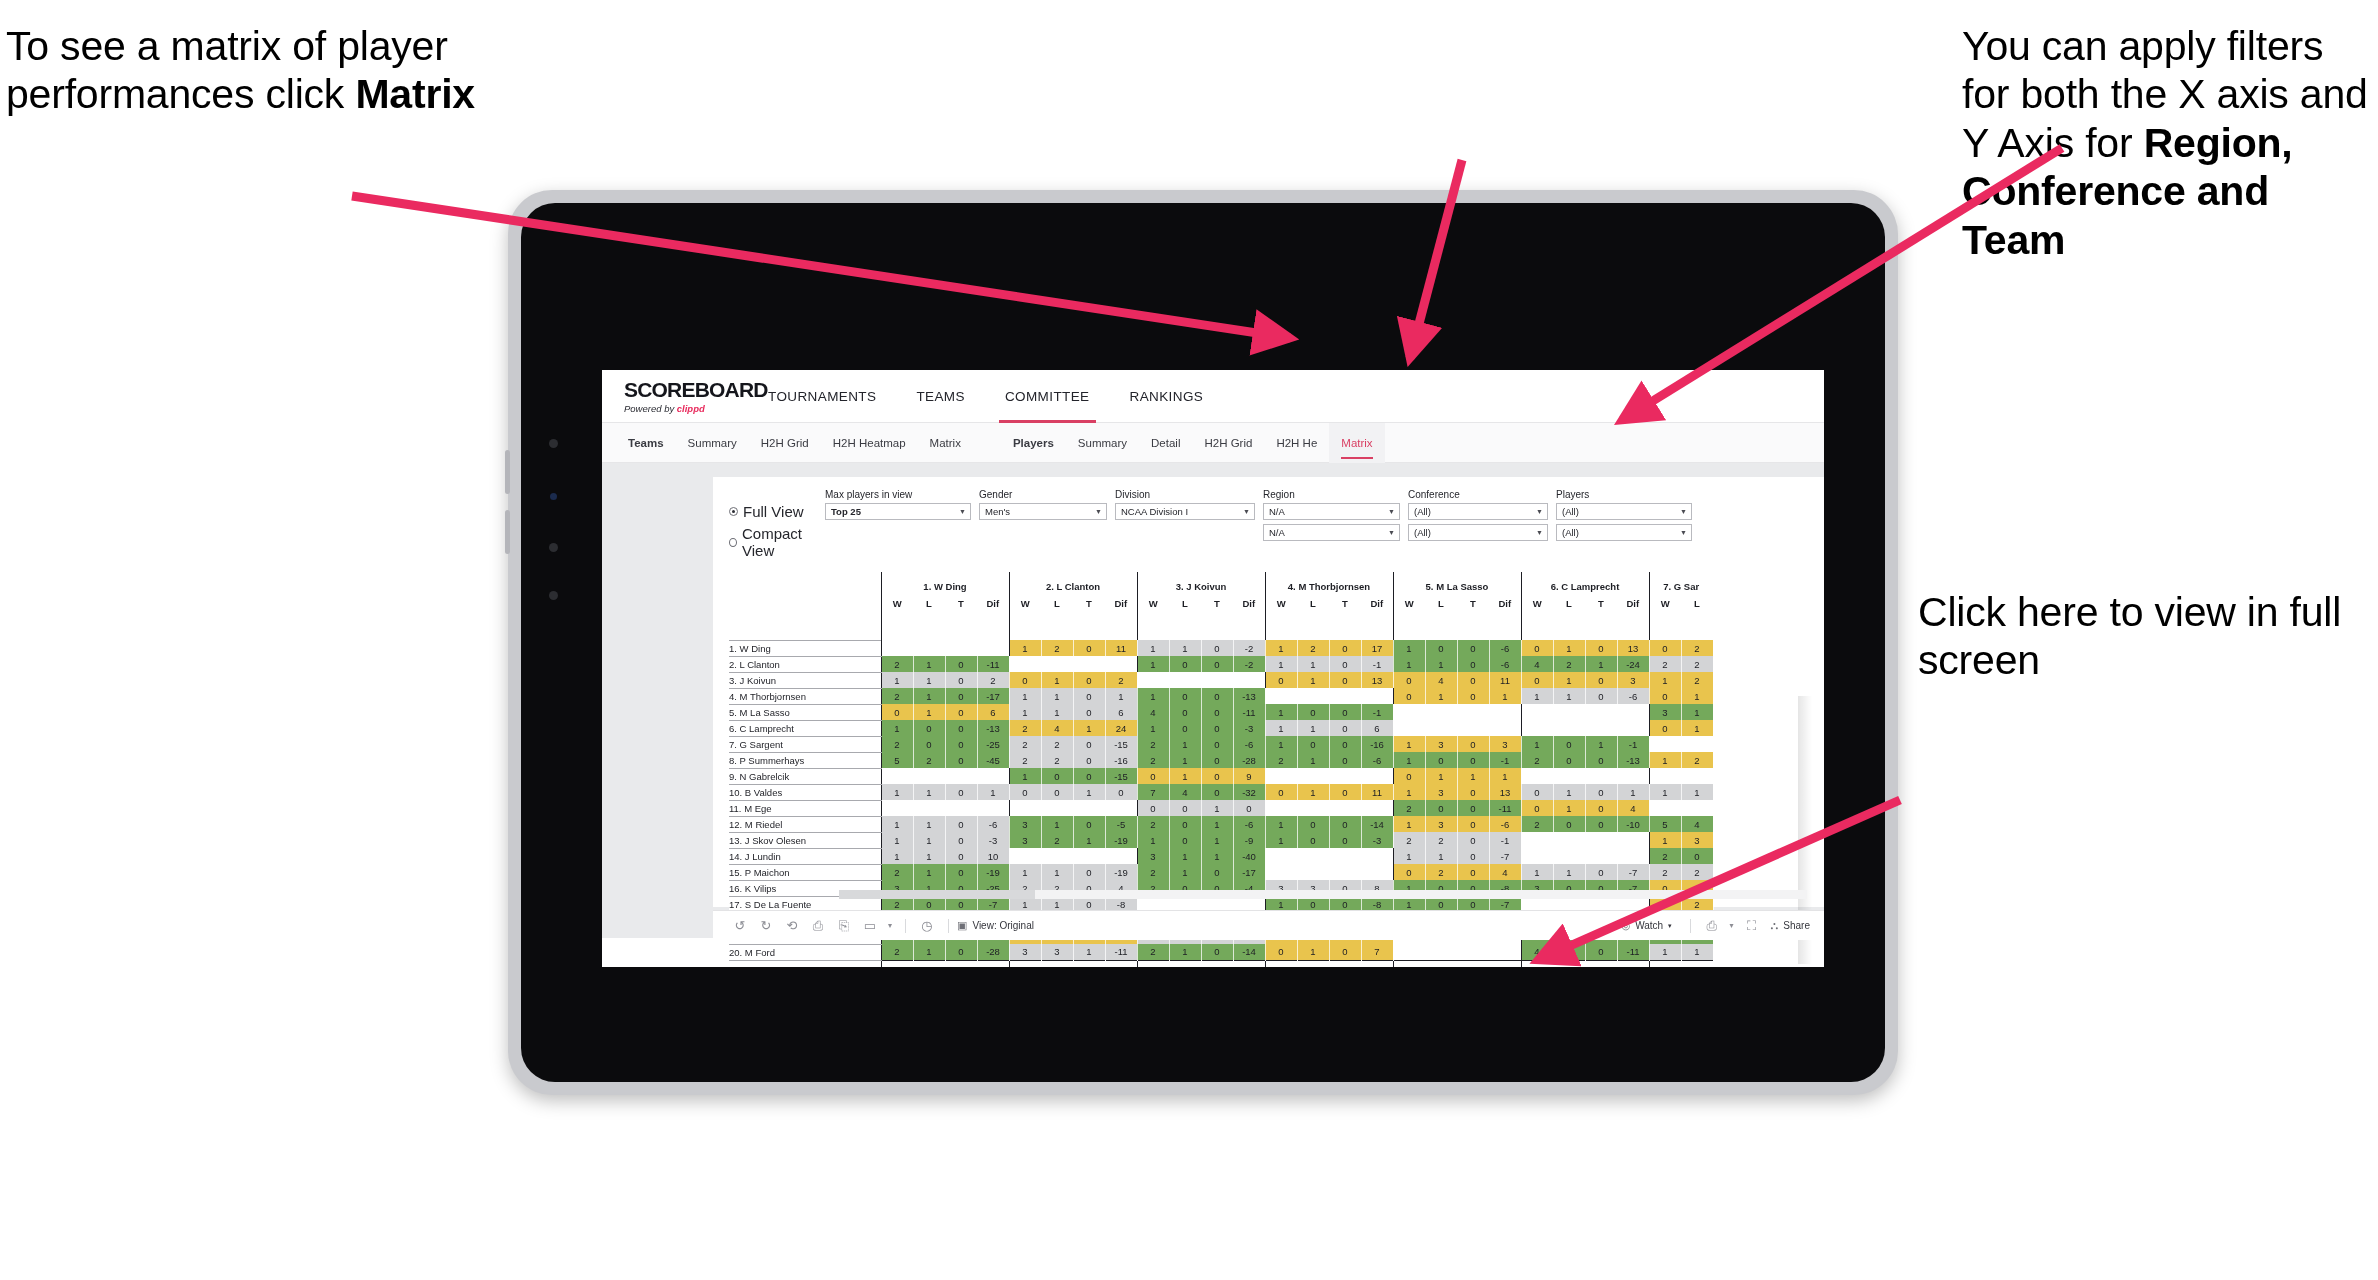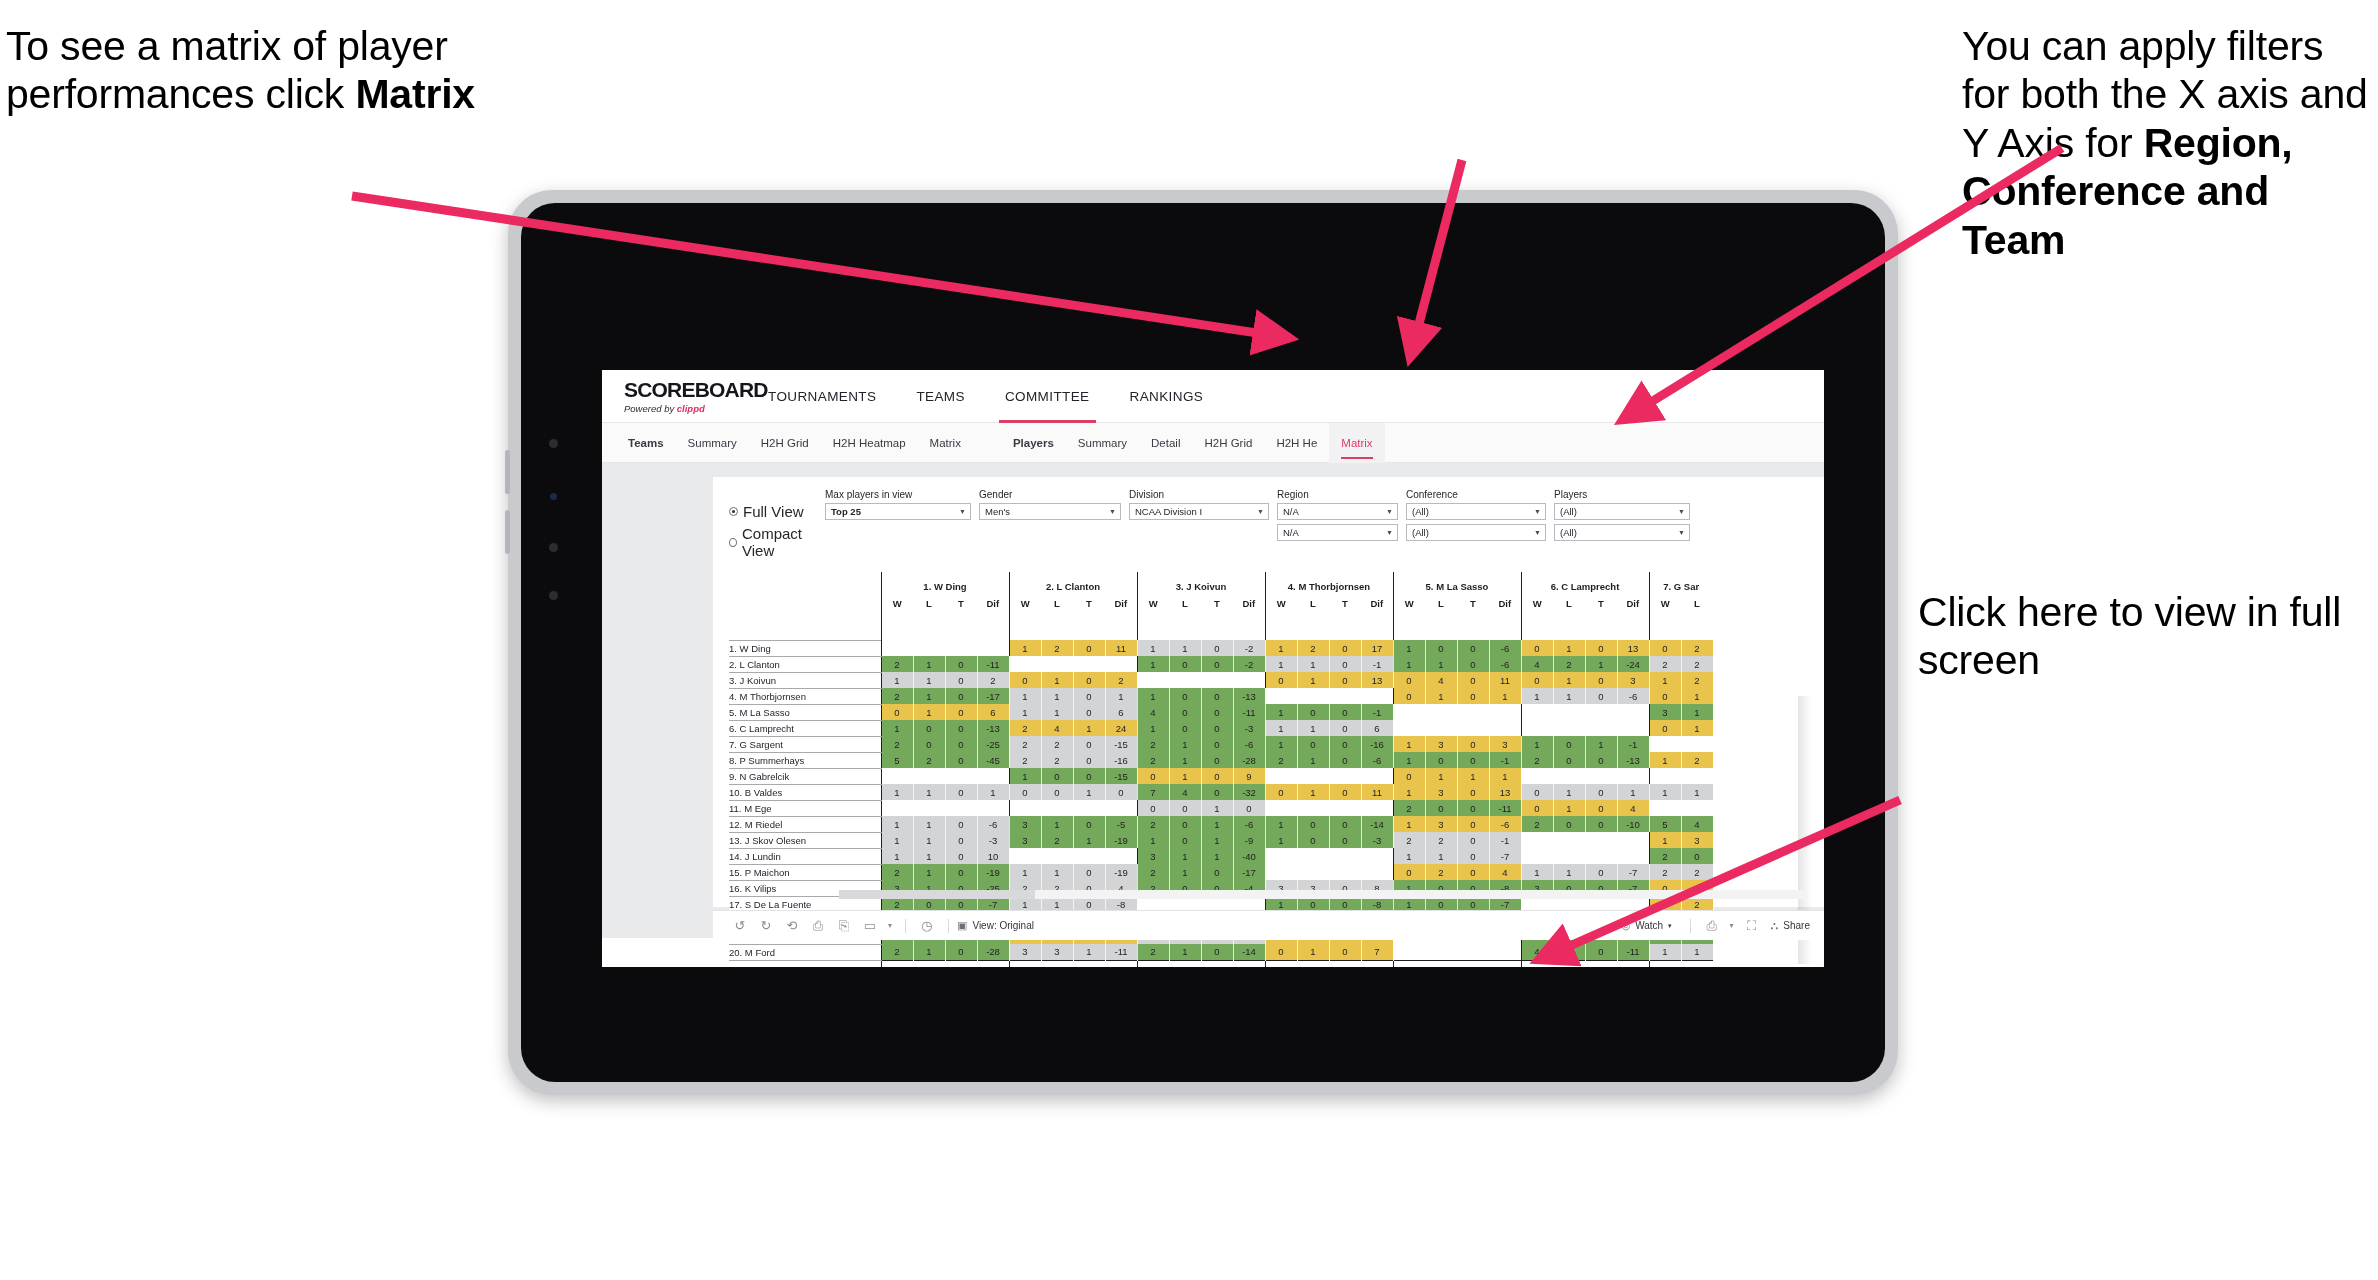--- a/index.html
+++ b/index.html
@@ -123,22 +123,22 @@
   .radio-label { font-size:15px; color:#25262c; }
   .fl-field { margin-right: 8px; }
   .fl-label { font-size:10px; color:#25262c; margin-bottom:3px; }
   .fl-select {
     height:17px; border:1px solid #b9babf; background:#fff;
     display:flex; align-items:center; justify-content:space-between;
     padding: 0 4px 0 5px; font-size:9.5px; color:#25262c;
     margin-bottom:4px;
   }
   .fl-caret { font-size:7px; color:#4a4b52; }
-  .w-max { width:146px;font-weight:bold; } .w-gen { width:142px; } .w-div { width:140px; }
-  .w-reg { width:121px; } .w-con { width:140px; } .w-ply { width:136px; }
+  .w-max { width:146px;font-weight:bold; } .w-gen { width:128px; } .w-div { width:140px; }
+  .w-reg { width:137px; } .w-con { width:140px; } .w-ply { width:136px; }
 
   
   #matrixwrap { padding: 2px 0 0 16px; position:relative; }
   table.matrix { border-collapse: collapse; table-layout: fixed; }
   table.matrix td, table.matrix th { padding:0; }
   .mx-corner { width:152px; }
   .hdr-name {
     font-size:9.5px; color:#1d1e24; text-align:center;
     height:20px; vertical-align:bottom; padding-bottom:2px;
     border-left:1.6px solid #1d1e24; white-space:nowrap;

